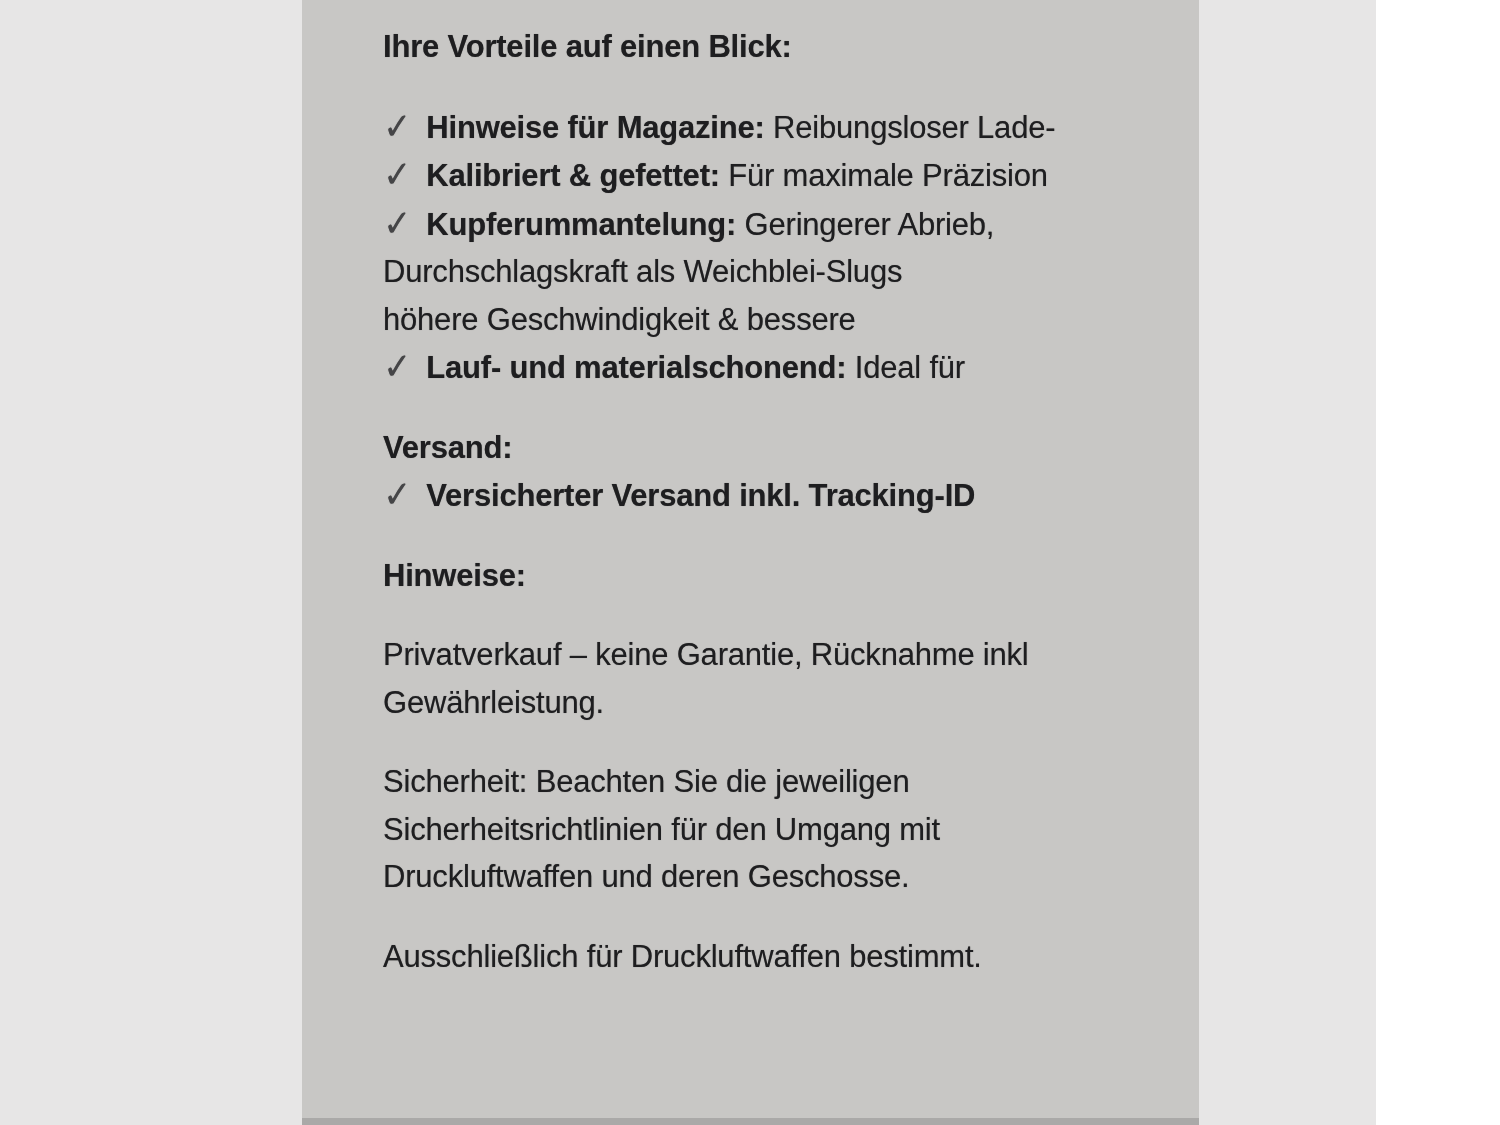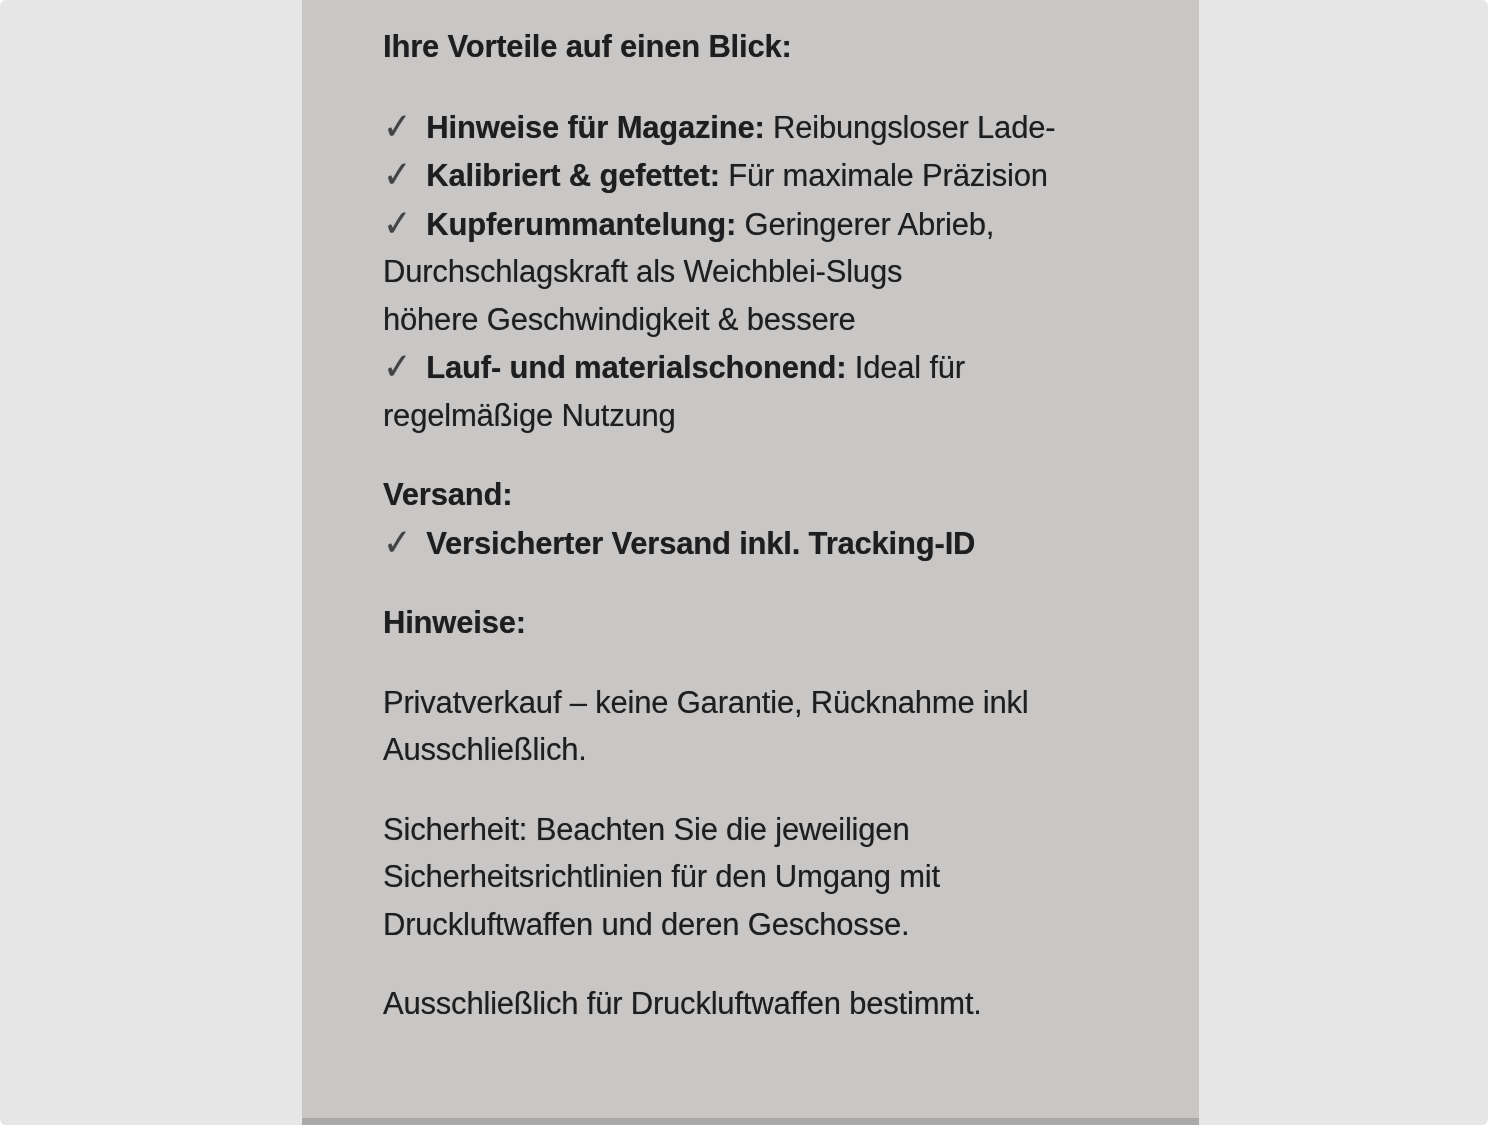--- a/index.html
+++ b/index.html
@@ -3,25 +3,24 @@
 <meta charset="utf-8">
 <style>
   * { margin: 0; padding: 0; box-sizing: border-box; }
   html, body { width: 1500px; height: 1125px; }
   body {
     font-family: "Liberation Sans", "DejaVu Sans", sans-serif;
     overflow: hidden;
   }
   .stage {
     position: relative;
-    width: 1488px;
+    width: 1376px;
     height: 1125px;
     background: var(--outer-bg, #e7e6e6);
     overflow: hidden;
-    border-radius: 6px;
   }
   .panel {
     position: absolute;
     left: 302px;
     top: 0;
     width: 897px;
     height: 1125px;
     background: var(--panel-bg, #c8c7c5);
     padding: 23px 48px 0 81px;
   }
@@ -64,32 +63,31 @@
         <div class="block">
           <div class="line"><span class="seg bold">Ihre Vorteile auf einen Blick:</span></div>
         </div>
         <div class="block">
           <div class="line"><span class="check">✓</span><span class="seg bold">Hinweise für Magazine:</span><span class="seg"> Reibungsloser Lade-</span></div>
           <div class="line"><span class="check">✓</span><span class="seg bold">Kalibriert &amp; gefettet:</span><span class="seg"> Für maximale Präzision</span></div>
           <div class="line"><span class="check">✓</span><span class="seg bold">Kupferummantelung:</span><span class="seg"> Geringerer Abrieb,</span></div>
           <div class="line"><span class="seg">Durchschlagskraft als Weichblei-Slugs</span></div>
           <div class="line"><span class="seg">höhere Geschwindigkeit &amp; bessere</span></div>
           <div class="line"><span class="check">✓</span><span class="seg bold">Lauf- und materialschonend:</span><span class="seg"> Ideal für</span></div>
-          <div class="line"><span class="seg">regelmäßige Nutzung</span></div>
         </div>
         <div class="block">
           <div class="line"><span class="seg bold">Versand:</span></div>
           <div class="line"><span class="check">✓</span><span class="seg bold">Versicherter Versand inkl. Tracking-ID</span></div>
         </div>
         <div class="block">
           <div class="line"><span class="seg bold">Hinweise:</span></div>
         </div>
         <div class="block">
           <div class="line"><span class="seg">Privatverkauf – keine Garantie, Rücknahme inkl</span></div>
-          <div class="line"><span class="seg">Ausschließlich.</span></div>
+          <div class="line"><span class="seg">Gewährleistung.</span></div>
         </div>
         <div class="block">
           <div class="line"><span class="seg">Sicherheit: Beachten Sie die jeweiligen</span></div>
           <div class="line"><span class="seg">Sicherheitsrichtlinien für den Umgang mit</span></div>
           <div class="line"><span class="seg">Druckluftwaffen und deren Geschosse.</span></div>
         </div>
         <div class="block">
           <div class="line"><span class="seg">Ausschließlich für Druckluftwaffen bestimmt.</span></div>
         </div>
       </div>

